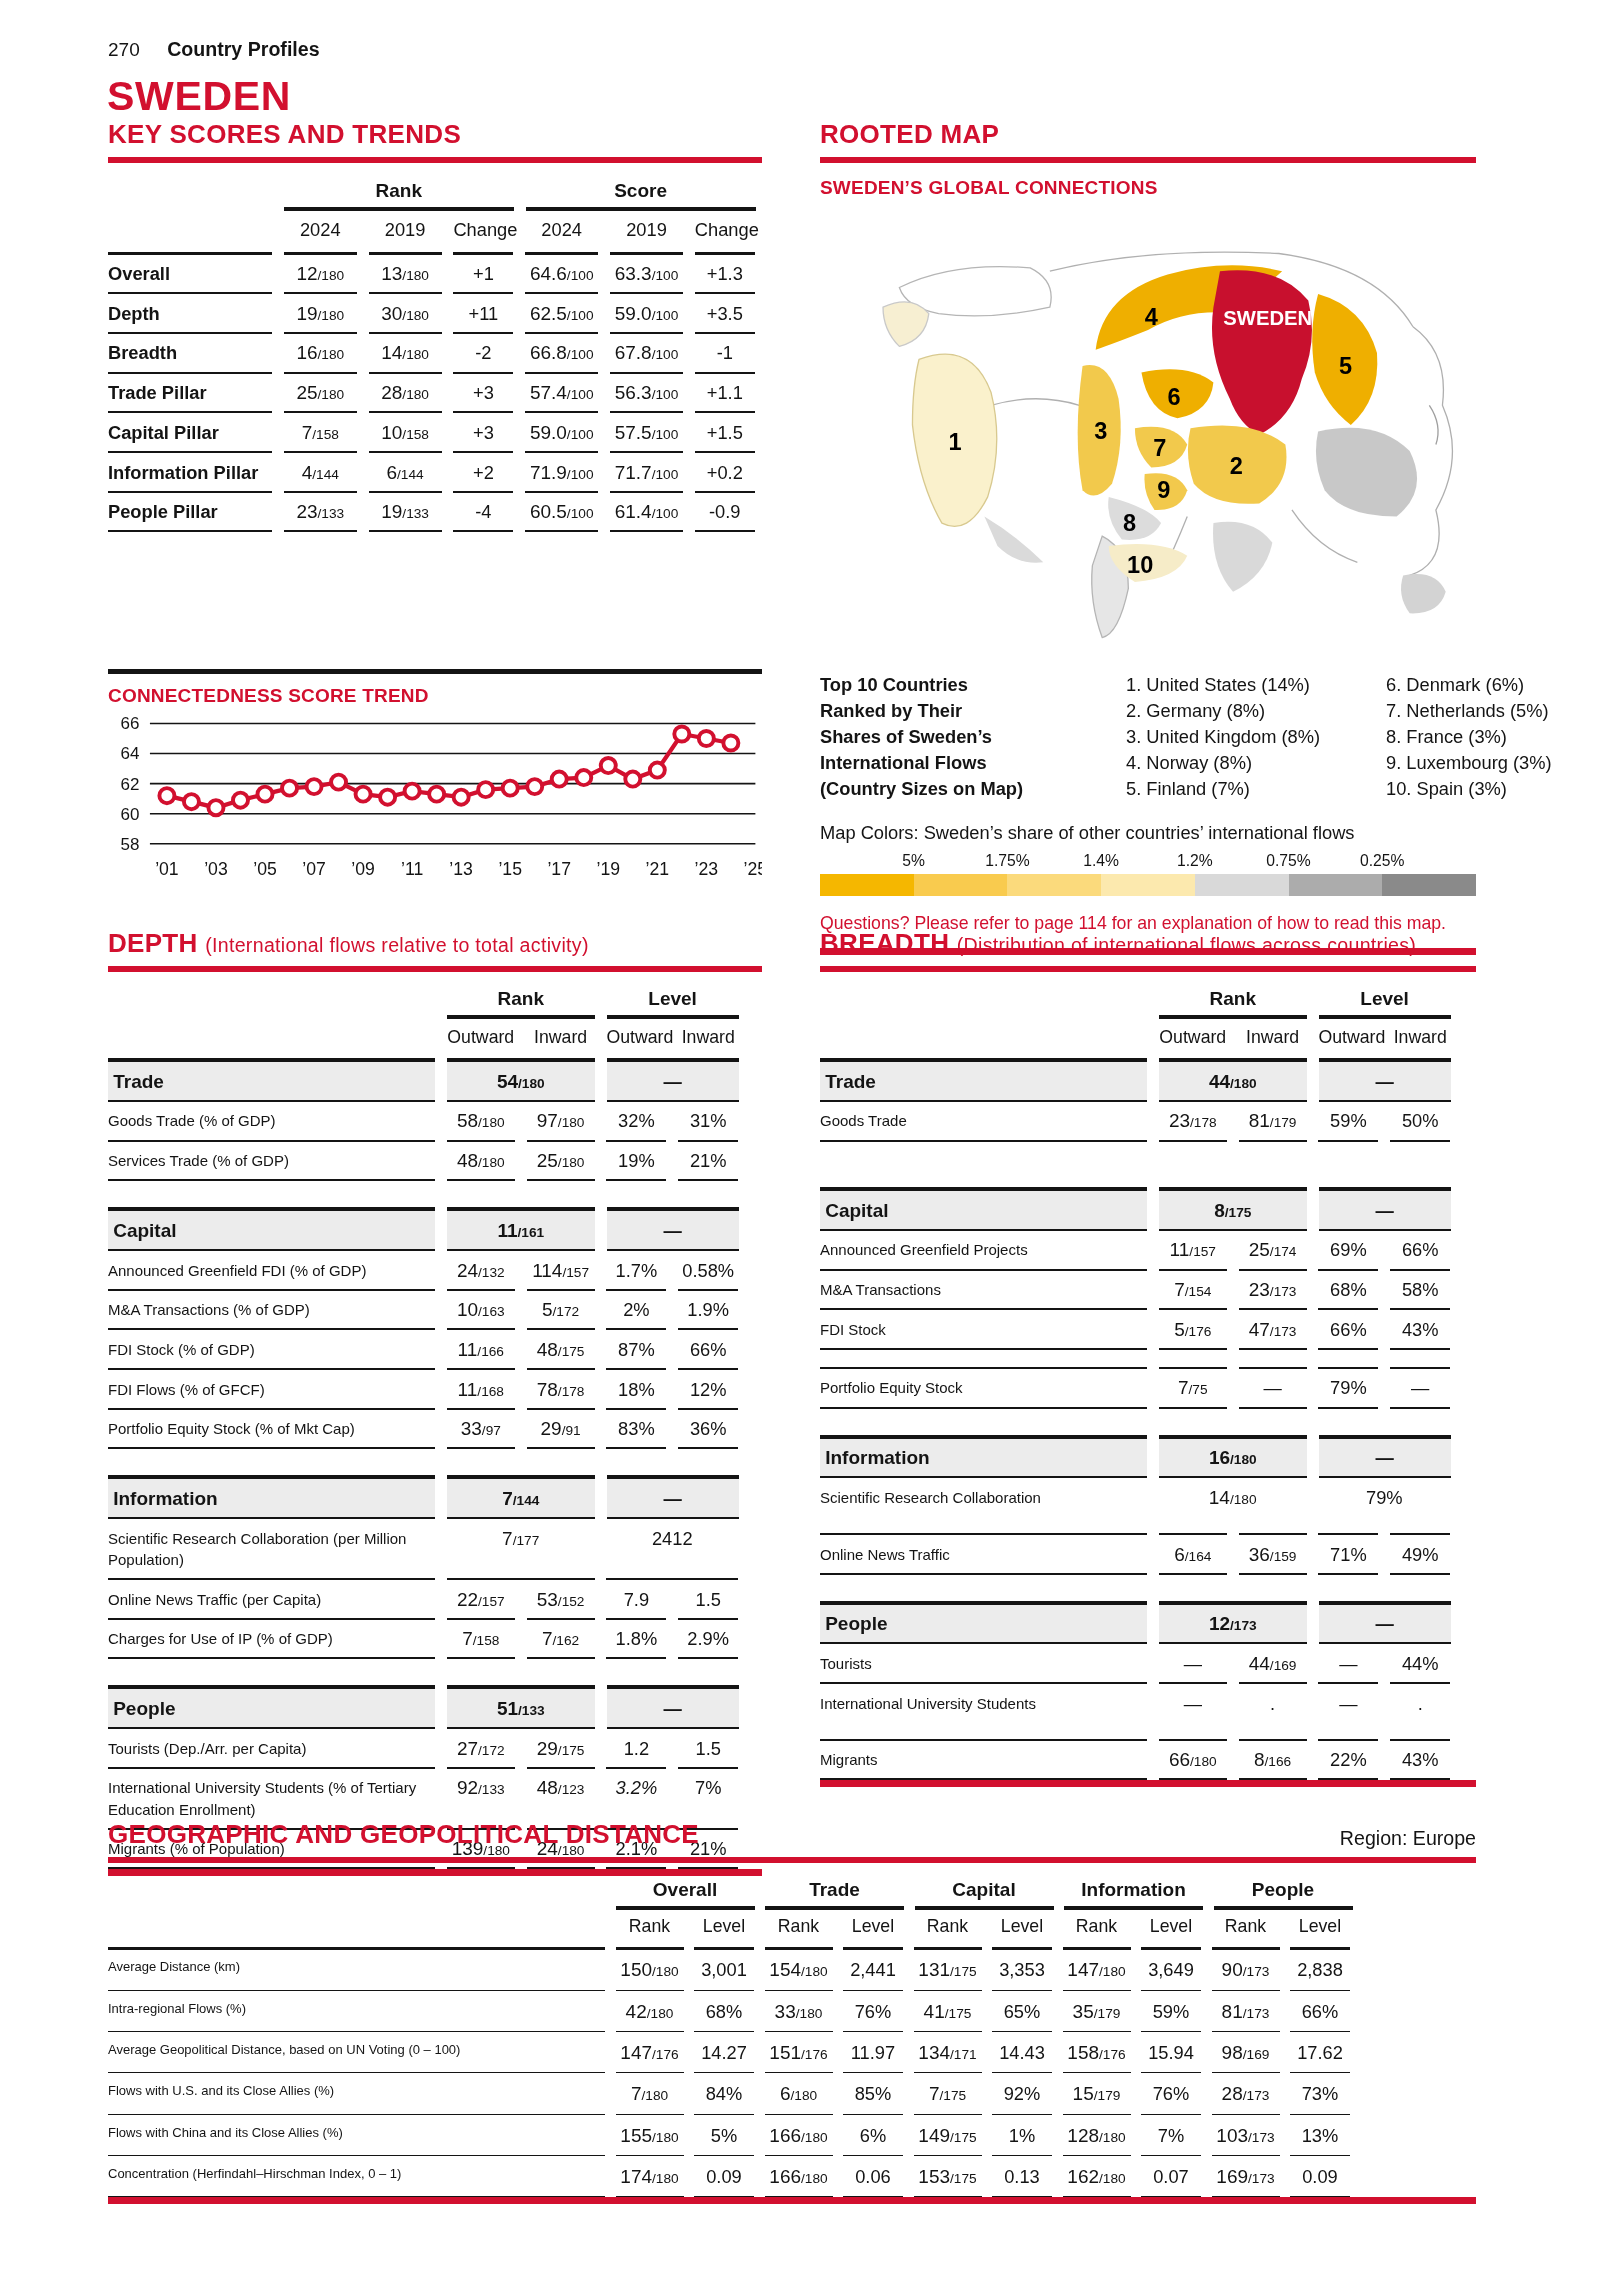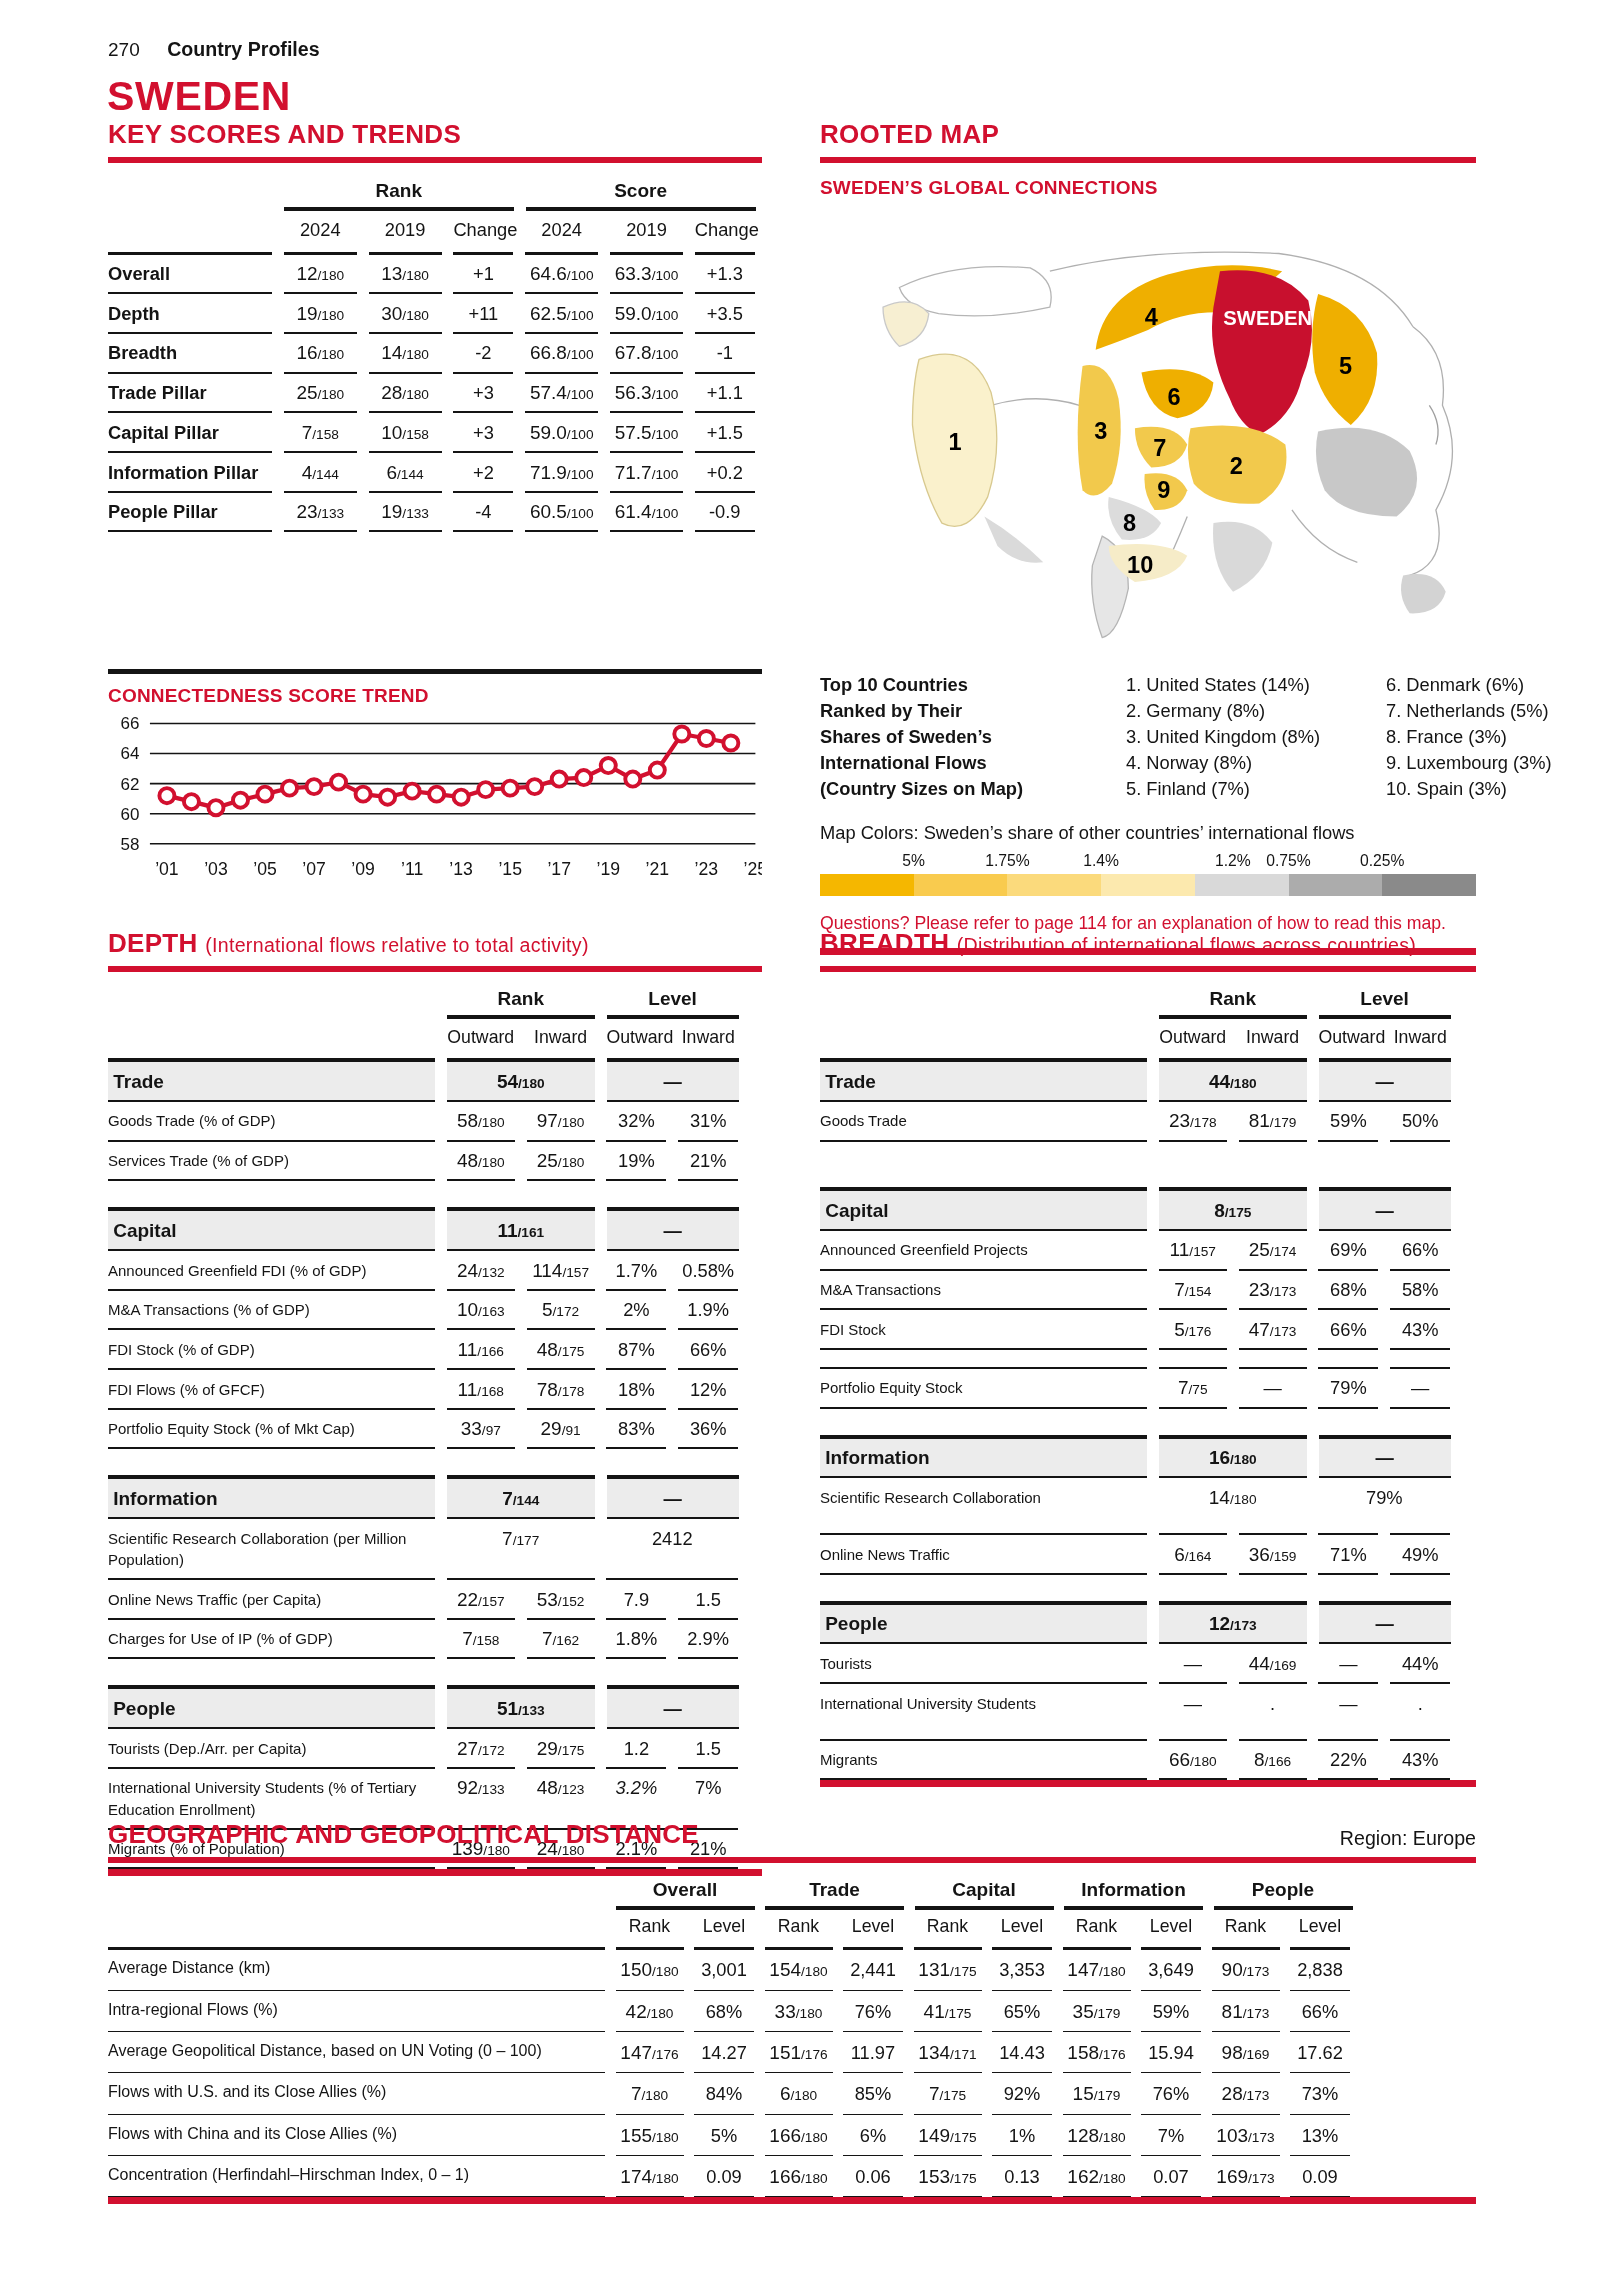--- a/index.html
+++ b/index.html
@@ -47,31 +47,31 @@
   .dt-rows > div.noline .c{border-bottom:none;}
   .tbl-redrule{height:6.5px;background:var(--red);}
   
   .mapwrap{margin-top:9.2px;}
   .legendgrid{display:grid;grid-template-columns:262px 216px 178px;column-gap:0;margin-top:3.9px;gap:44px;}
   .legendgrid .intro{font-weight:bold;font-size:18.3px;line-height:26px;}
   .legendgrid ul{list-style:none;margin:0;padding:0;font-size:18.3px;line-height:26px;}
   .mapcolors{font-size:18.3px;margin-top:19.6px;}
   .slabels{position:relative;height:22px;margin-top:7.9px;}
   .slabels span{position:absolute;transform:translateX(-50%);font-size:15.7px;}
-  .sl0{left:14.28%;} .sl1{left:28.57%;} .sl2{left:42.85%;} .sl3{left:57.14%;margin-left:38px;} .sl4{left:71.42%;} .sl5{left:85.71%;}
+  .sl0{left:14.28%;} .sl1{left:28.57%;} .sl2{left:42.85%;} .sl3{left:57.14%;} .sl4{left:71.42%;} .sl5{left:85.71%;}
   .scalebar{display:flex;height:22px;}
   .scalebar .seg{flex:1;}
   .mapnote{color:var(--red);font-size:17.7px;margin-top:17px;}
   
   .geo-ghead{display:grid;grid-template-columns:497px 139px 139px 139px 139px 139px;column-gap:10.5px;margin-top:15.7px;}
   .geo-sub{display:grid;grid-template-columns:497px 68px 60px 68px 60px 68px 60px 68px 60px 68px 60px;column-gap:10.5px;}
   .geo-sub div{text-align:center;font-size:17.7px;padding:6.5px 0 9.2px;}
   .geo-rows > div{display:grid;grid-template-columns:497px 68px 60px 68px 60px 68px 60px 68px 60px 68px 60px;column-gap:10.5px;}
   .geo-rows > div:first-of-type .c{border-top:3.3px solid var(--ink);}
-  .geo-rows .lab{font-size:16px;}
+  .geo-rows .lab{font-size:13px;}
   .geo-rows .c{padding:9.8px 0 8.5px;border-bottom:1.6px solid var(--ink);}
   
   .footnote{font-size:17.7px;text-align:center;}
   .footnote .sym{font-weight:normal;margin-right:9.2px;}
   .footnote .item{margin:0 23.6px;}
   .it{font-style:italic;}
   .blackrule{height:4.6px;background:var(--ink);}
   text{font-family:"Liberation Sans",sans-serif;}
 </style>
 </head>

